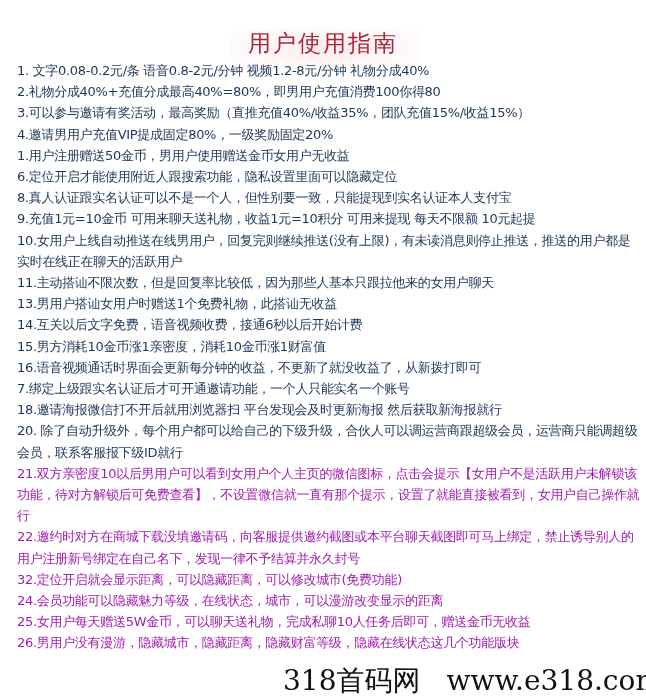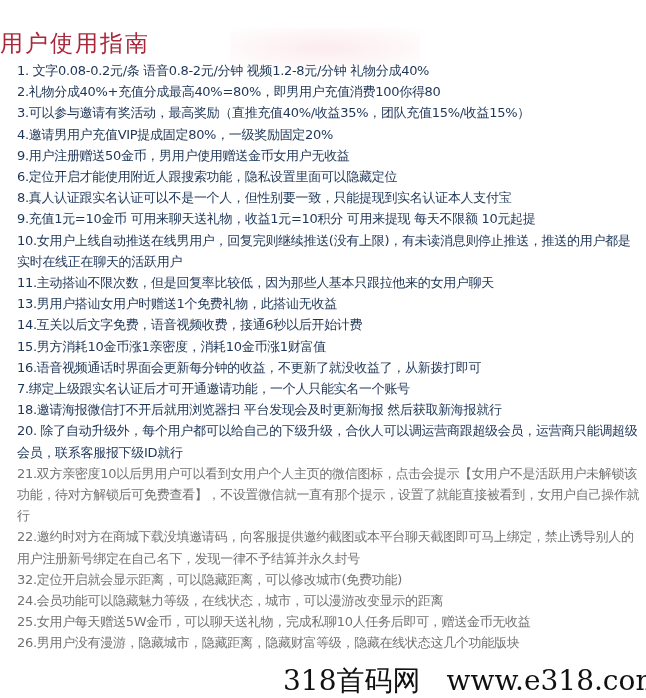--- a/index.html
+++ b/index.html
@@ -2,54 +2,54 @@
 <html><head>
 <meta charset="utf-8">
 <style>
   html, body { margin: 0; padding: 0; }
   body {
     width: 646px; height: 698px; overflow: hidden; position: relative;
     background: #ffffff;
     font-family: "DejaVu Sans", "Liberation Sans", sans-serif;
   }
   .title {
-    position: absolute; left: 0; top: 8px; width: 646px; 
+    position: absolute; left: 0; top: 8px; width: 646px; text-align: center;
     font-size: 23px; letter-spacing: 2px; color: #a8283a; font-weight: normal;
     line-height: 40px;
   }
   .title-glow {
     position: absolute; left: 230px; top: 28px; width: 190px; height: 40px;
     background: radial-gradient(ellipse at center, rgba(250,220,225,0.55), rgba(255,255,255,0));
   }
   .list { position: absolute; left: 17px; top: 60px; width: 625px; }
   .item {
     font-size: 13px; line-height: 21.2px; color: #1d3557; font-weight: normal;
     letter-spacing: -0.3px; white-space: normal; word-break: break-all;
   }
-  .item.red { color: #737373; }
+  .item.red { color: #a21caf; }
   .watermark {
     position: absolute; left: 283px; top: 664px;
     font-family: "DejaVu Serif", "Liberation Serif", serif;
     font-size: 28px; color: #111; letter-spacing: 0px; line-height: 34px;
     white-space: nowrap;
   }
   .watermark .gap { display: inline-block; width: 26px; }
 </style>
 </head>
 <body>
 
 <div class="title-glow"></div>
 <h1 class="title">用户使用指南</h1>
 
 <div class="list">
   <div class="item">1. 文字0.08-0.2元/条  语音0.8-2元/分钟   视频1.2-8元/分钟  礼物分成40%</div>
   <div class="item">2.礼物分成40%+充值分成最高40%=80%，即男用户充值消费100你得80</div>
   <div class="item">3.可以参与邀请有奖活动，最高奖励（直推充值40%/收益35%，团队充值15%/收益15%）</div>
   <div class="item">4.邀请男用户充值VIP提成固定80%，一级奖励固定20%</div>
-  <div class="item">9.用户注册赠送50金币，男用户使用赠送金币女用户无收益</div>
+  <div class="item">1.用户注册赠送50金币，男用户使用赠送金币女用户无收益</div>
   <div class="item">6.定位开启才能使用附近人跟搜索功能，隐私设置里面可以隐藏定位</div>
   <div class="item">8.真人认证跟实名认证可以不是一个人，但性别要一致，只能提现到实名认证本人支付宝</div>
   <div class="item">9.充值1元=10金币 可用来聊天送礼物，收益1元=10积分 可用来提现 每天不限额 10元起提</div>
   <div class="item">10.女用户上线自动推送在线男用户，回复完则继续推送(没有上限)，有未读消息则停止推送，推送的用户都是实时在线正在聊天的活跃用户</div>
   <div class="item">11.主动搭讪不限次数，但是回复率比较低，因为那些人基本只跟拉他来的女用户聊天</div>
   <div class="item">13.男用户搭讪女用户时赠送1个免费礼物，此搭讪无收益</div>
   <div class="item">14.互关以后文字免费，语音视频收费，接通6秒以后开始计费</div>
   <div class="item">15.男方消耗10金币涨1亲密度，消耗10金币涨1财富值</div>
   <div class="item">16.语音视频通话时界面会更新每分钟的收益，不更新了就没收益了，从新拨打即可</div>
   <div class="item">7.绑定上级跟实名认证后才可开通邀请功能，一个人只能实名一个账号</div>

